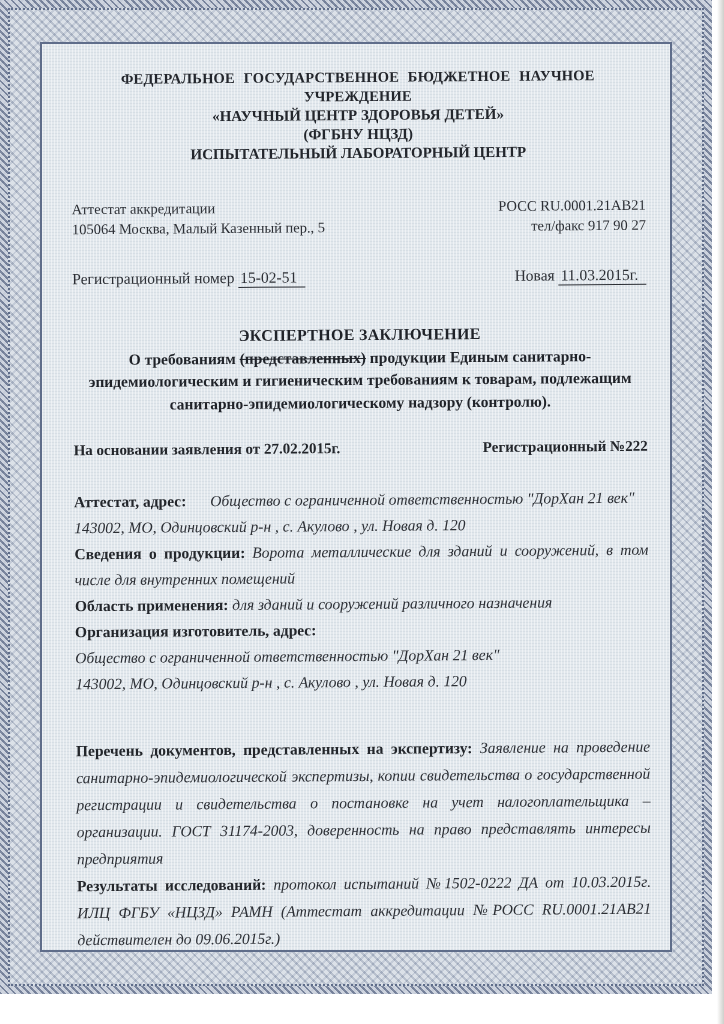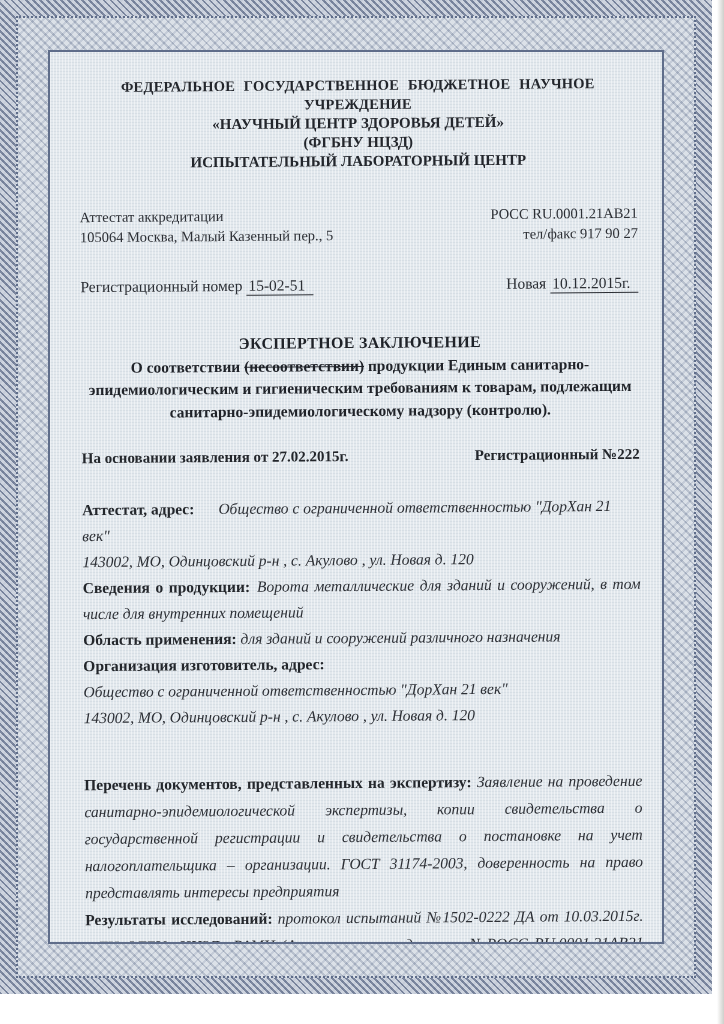--- a/index.html
+++ b/index.html
@@ -8,21 +8,21 @@
     background:#ffffff;
     font-family:"Liberation Serif", serif;
     color:#2c2f35;
   }
   .scan-edge {
     position:absolute; top:0; right:0; width:7px; height:100%;
     background:linear-gradient(90deg, rgba(255,255,255,0), #cfcfcb);
   }
   .frame {
     position:absolute; left:0; top:0; right:12px; bottom:30px;
-    padding:16px; box-sizing:border-box;
+    padding:8px; box-sizing:border-box;
     background-image:
       repeating-linear-gradient(45deg, rgba(110,122,148,.85) 0 2px, rgba(205,211,222,.85) 2px 5px),
       repeating-linear-gradient(135deg, #94a0b6 0 2px, #d3d9e2 2px 5px);
   }
   .frame-mid {
     height:100%; box-sizing:border-box;
     padding:32px 30px;
     border:2px dotted #5f6d8a;
     background-image:
       repeating-linear-gradient(45deg, rgba(148,158,178,.5) 0 2px, rgba(218,223,231,.5) 2px 6px),
@@ -91,27 +91,27 @@
           </div>
         </div>
 
         <div class="reg-row">
           <div>
             <span>Регистрационный номер</span>
             <span class="u">15-02-51</span>
           </div>
           <div>
             <span>Новая</span>
-            <span class="u">10.12.2015г.</span>
+            <span class="u">11.03.2015г.</span>
           </div>
         </div>
 
         <div class="doc-title">
           <div class="t1">ЭКСПЕРТНОЕ ЗАКЛЮЧЕНИЕ</div>
-          <div class="t2"><span>О соответствии </span><span class="struck">(несоответствии)</span><span> продукции Единым санитарно-</span></div>
+          <div class="t2"><span>О требованиям </span><span class="struck">(представленных)</span><span> продукции Единым санитарно-</span></div>
           <div class="t2">эпидемиологическим и гигиеническим требованиям к товарам, подлежащим</div>
           <div class="t2">санитарно-эпидемиологическому надзору (контролю).</div>
         </div>
 
         <div class="basis-row">
           <div>На основании заявления от 27.02.2015г.</div>
           <div>Регистрационный №222</div>
         </div>
 
         <div class="body-block">

